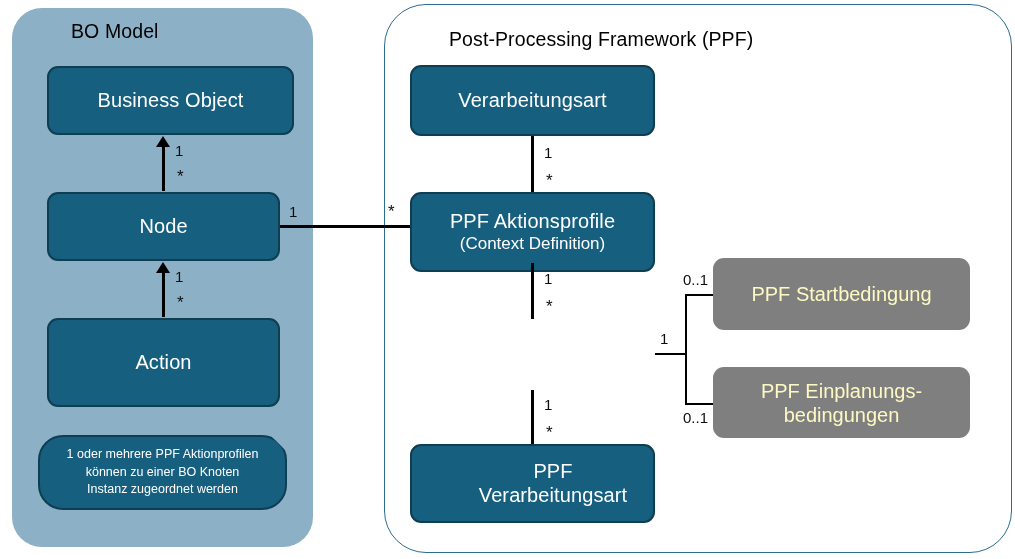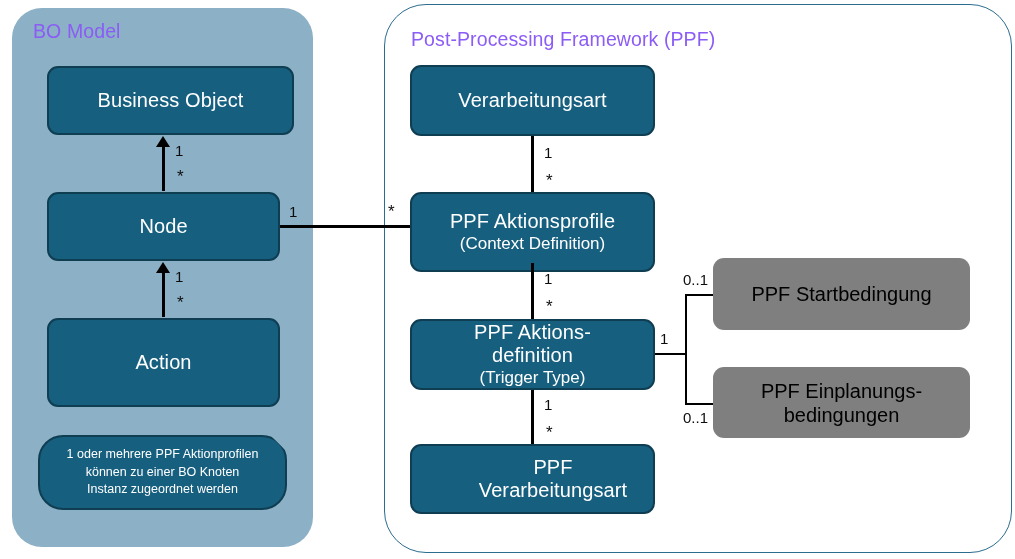--- a/index.html
+++ b/index.html
@@ -36,23 +36,24 @@
     width: 628px;
     height: 549px;
     background: #ffffff;
     border: 1.4px solid #2b6c8f;
     border-radius: 42px;
     box-sizing: border-box;
   }
   .container-title {
     position: absolute;
     font-size: 19.5px;
-    color: #8b5cf6;
+    color: #000000;
     letter-spacing: 0.1px;
     white-space: nowrap;
+    margin-left: 38px;
   }
   .title-bo { left: 33px; top: 20px; }
   .title-ppf { left: 411px; top: 28px; }
 
   
   .node-box {
     position: absolute;
     box-sizing: border-box;
     background: #165f7f;
     border: 2px solid #0f3d52;
@@ -72,21 +73,21 @@
   .node-box .sub-label {
     font-size: 17px;
     margin-top: 1px;
   }
   .gray-box {
     position: absolute;
     box-sizing: border-box;
     background: #7f7f7f;
     border: none;
     border-radius: 11px;
-    color: #000000;
+    color: #fef9c3;
     display: flex;
     align-items: center;
     justify-content: center;
     text-align: center;
     font-size: 20px;
     line-height: 1.2;
   }
 
   
   .note-box {
@@ -200,25 +201,20 @@
 
   <div class="node-box" style="left:410px; top:192px; width:245px; height:80px;">
     <span class="main-label">PPF Aktionsprofile</span>
     <span class="sub-label">(Context Definition)</span>
   </div>
 
   <div class="vline" style="left:531px; top:263px; height:56px;"></div>
   <div class="mult" style="left:544px; top:271px;">1</div>
   <div class="mult star" style="left:546px; top:298px;">*</div>
 
-  <div class="node-box" style="left:410px; top:319px; width:245px; height:71px;">
-    <span class="main-label">PPF Aktions-</span>
-    <span class="main-label">definition</span>
-    <span class="sub-label">(Trigger Type)</span>
-  </div>
 
   <div class="hline-thin" style="left:655px; top:353px; width:32px;"></div>
   <div class="vline-thin" style="left:685px; top:294px; height:111px;"></div>
   <div class="hline-thin" style="left:685px; top:294px; width:30px;"></div>
   <div class="hline-thin" style="left:685px; top:403px; width:30px;"></div>
 
   <div class="mult" style="left:660px; top:331px;">1</div>
   <div class="mult" style="left:683px; top:272px;">0..1</div>
   <div class="mult" style="left:683px; top:410px;">0..1</div>
 
@@ -228,18 +224,18 @@
 
   <div class="gray-box" style="left:713px; top:367px; width:257px; height:71px; flex-direction:column;">
     <span>PPF Einplanungs-</span>
     <span>bedingungen</span>
   </div>
 
   <div class="vline" style="left:531px; top:390px; height:55px;"></div>
   <div class="mult" style="left:544px; top:397px;">1</div>
   <div class="mult star" style="left:546px; top:424px;">*</div>
 
-  <div class="node-box" style="left:410px; top:444px; width:245px; height:70px;padding-left:41px;">
+  <div class="node-box" style="left:410px; top:444px; width:245px; height:79px;padding-left:41px;">
     <span class="main-label">PPF</span>
     <span class="main-label">Verarbeitungsart</span>
   </div>
 
 </div>
 
 </body></html>

